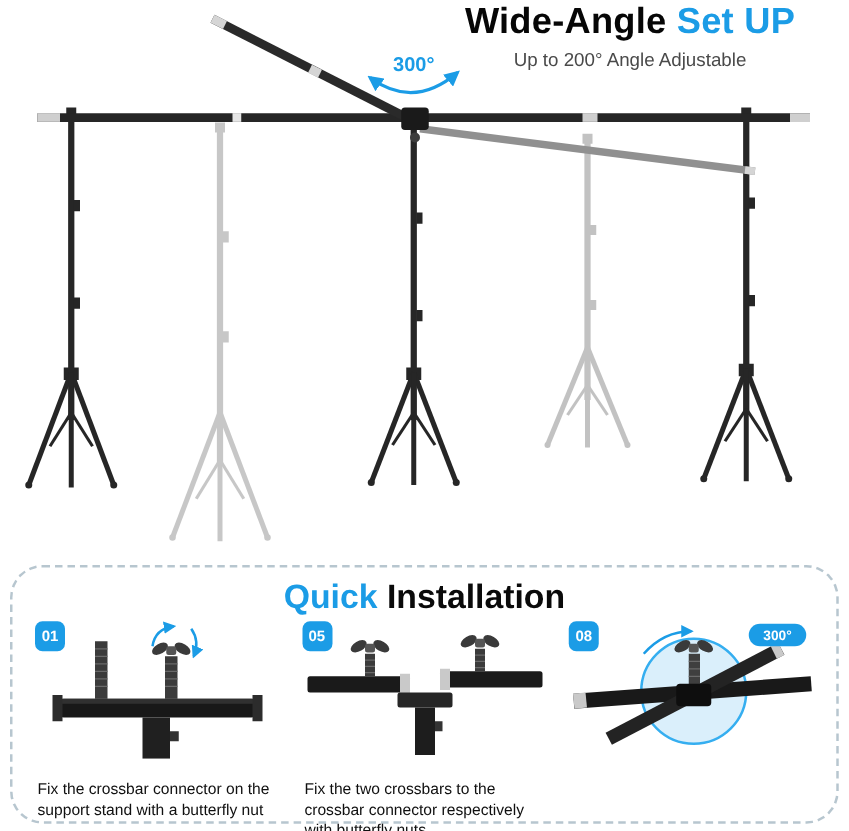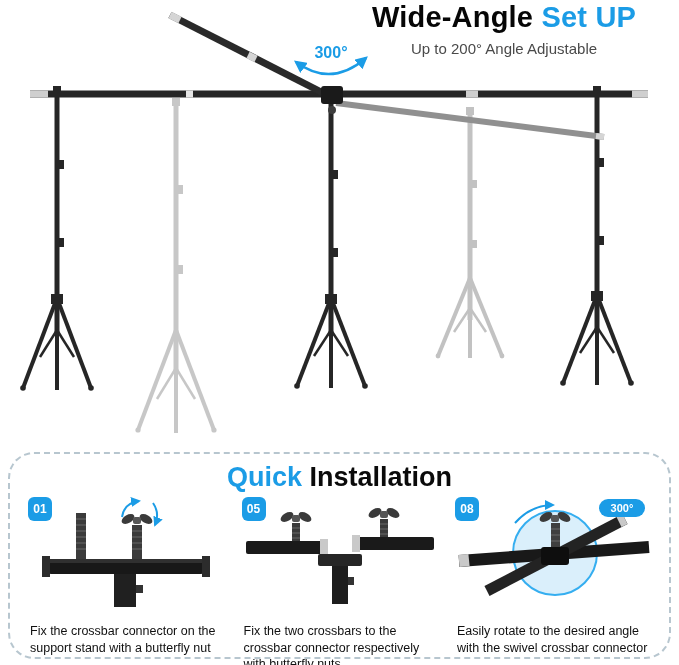--- a/index.html
+++ b/index.html
@@ -266,18 +266,17 @@
           </g>
           <rect x="88" y="52" width="28" height="18" rx="3" fill="#0e0e0e"></rect>
 
           <path d="M62,28 Q78,10 100,10" stroke="#1b9ce6" stroke-width="2" fill="none" marker-end="url(#arr)"></path>
 
           <g>
             <rect x="146" y="4" width="46" height="18" rx="9" fill="#1b9ce6"></rect>
             <text x="169" y="17" text-anchor="middle" font-size="11" font-weight="bold" fill="#ffffff" font-family="Liberation Sans, sans-serif">300°</text>
           </g>
         </svg>
-        <div class="caption">Easily rotate to the desired angle with the swivel crossbar connector</div>
       </div>
 
     </div>
   </div>
 </div>
 
 </body></html>

